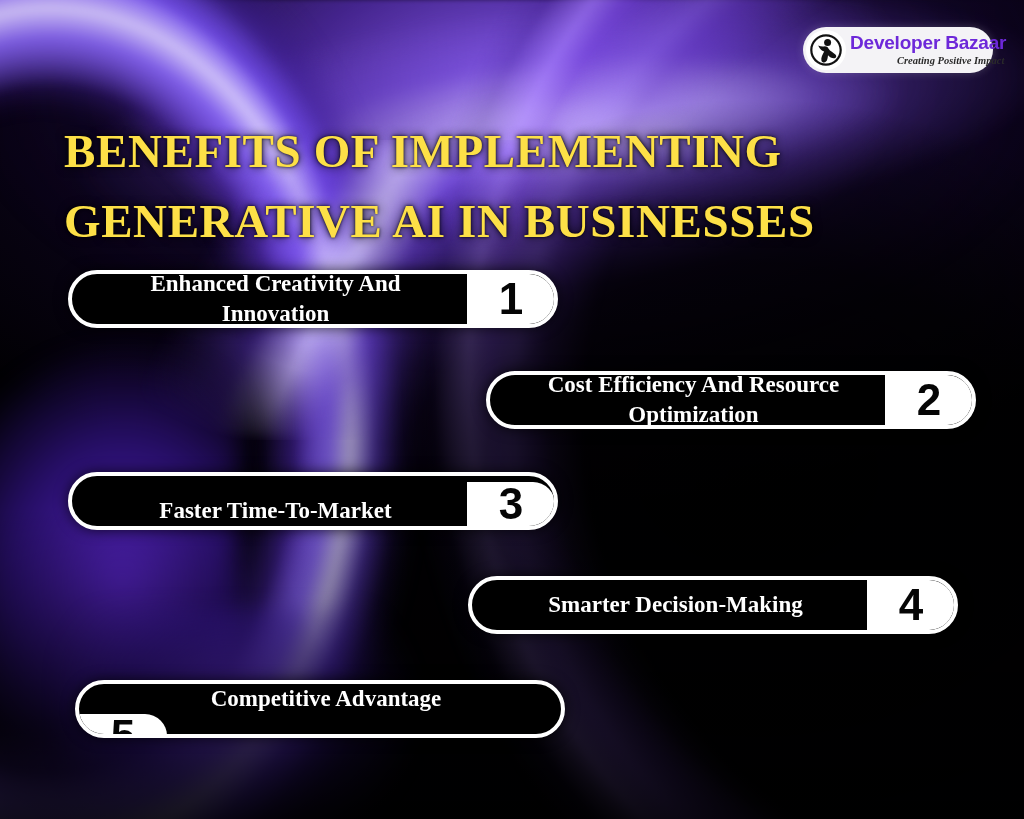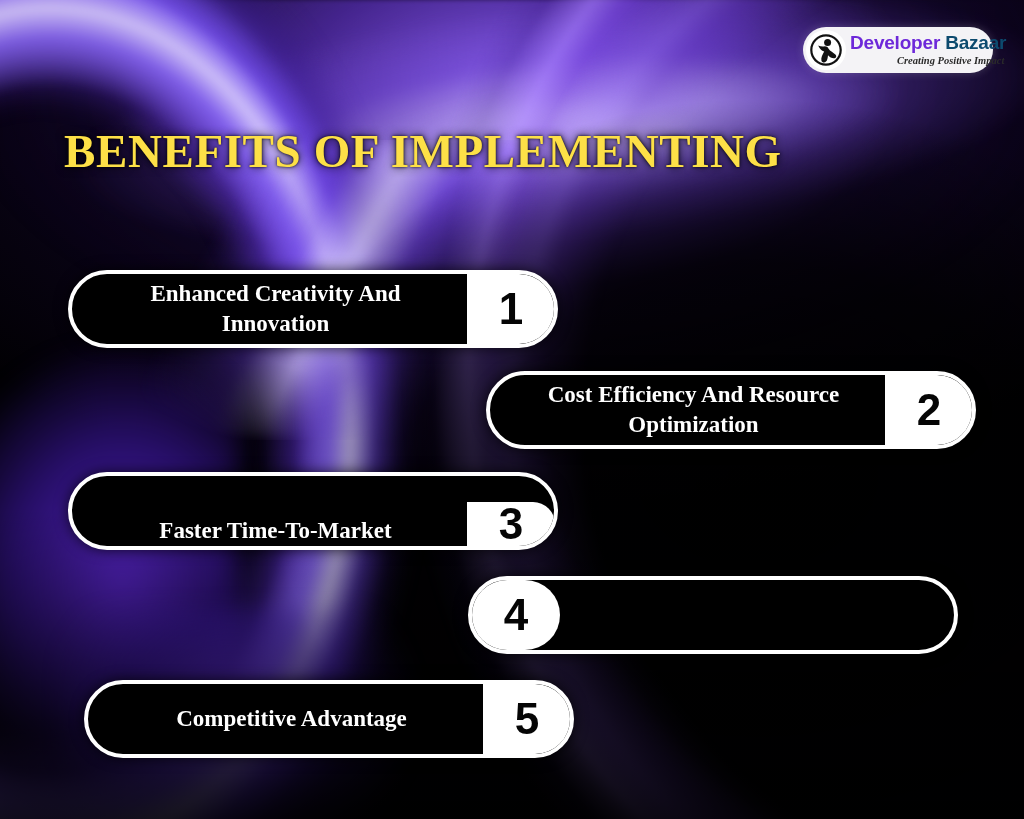--- a/index.html
+++ b/index.html
@@ -202,21 +202,21 @@
   }
 
   .logo-wordmark {
     font-family: "Liberation Sans", sans-serif;
     font-weight: bold;
     font-size: 19px;
     letter-spacing: -0.2px;
     white-space: nowrap;
   }
   .logo-word-dev { color: #6d28d9; }
-  .logo-word-baz { color: #0c4a6e; }
+  .logo-word-baz { color: #6d28d9; }
 
   .logo-tagline {
     font-family: "Liberation Serif", serif;
     font-style: italic;
     font-weight: bold;
     font-size: 10.5px;
     color: #2a2a2a;
     text-align: right;
     margin-top: 4px;
     padding-right: 2px;
@@ -235,21 +235,21 @@
     font-size: 47px;
     line-height: 1.48;
     letter-spacing: 0.6px;
     text-shadow: 0 0 10px rgba(0,0,0,0.85), 0 0 3px rgba(0,0,0,0.9);
   }
   .title-line { display: block; white-space: nowrap; }
 
   
   .pill {
     position: absolute;
-    height: 78px;
+    height: 58px;
     background: #000000;
     border: 4px solid #ffffff;
     border-radius: 39px;
     box-sizing: border-box;
     display: flex;
     align-items: stretch;
     overflow: hidden;
     box-shadow: 0 0 14px rgba(0,0,0,0.75);
   }
 
@@ -282,21 +282,21 @@
     border-top-right-radius: 36px;
     border-bottom-right-radius: 36px;
     margin-right: -1px;
   }
 
   
   .pill-1 { left: 68px;  top: 270px; width: 490px; }
   .pill-2 { left: 486px; top: 371px; width: 490px; }
   .pill-3 { left: 68px;  top: 472px; width: 490px; align-items: flex-end; }
   .pill-4 { left: 468px; top: 576px; width: 490px; }
-  .pill-5 { left: 84px;  top: 680px; width: 490px; }
+  .pill-5 { left: 75px;  top: 680px; width: 490px; flex-direction: column; }
 </style>
 </head>
 <body>
 
 <div id="poster">
 
   <div class="bg-layer bg-base"></div>
   <div class="bg-layer bg-top-swirl"></div>
   <div class="bg-ribbon"></div>
   <div class="bg-ribbon2"></div>
@@ -320,38 +320,40 @@
       </svg>
     </div>
     <div class="logo-text">
       <div class="logo-wordmark"><span class="logo-word-dev">Developer</span> <span class="logo-word-baz">Bazaar</span></div>
       <div class="logo-tagline">Creating Positive Impact</div>
     </div>
   </div>
 
   <h1 class="title">
     <span class="title-line">BENEFITS OF IMPLEMENTING</span>
+    <span class="title-line">GENERATIVE AI IN BUSINESSES</span>
   </h1>
 
   <div class="pill pill-1">
     <div class="pill-label">Enhanced Creativity And Innovation</div>
     <div class="pill-number">1</div>
   </div>
 
   <div class="pill pill-2">
     <div class="pill-label">Cost Efficiency And Resource Optimization</div>
     <div class="pill-number">2</div>
   </div>
 
   <div class="pill pill-3">
     <div class="pill-label">Faster Time-To-Market</div>
     <div class="pill-number">3</div>
   </div>
 
   <div class="pill pill-4">
+    <div class="pill-label">Smarter Decision-Making</div>
     <div class="pill-number">4</div>
   </div>
 
   <div class="pill pill-5">
     <div class="pill-label">Competitive Advantage</div>
     <div class="pill-number">5</div>
   </div>
 
 </div>
 

